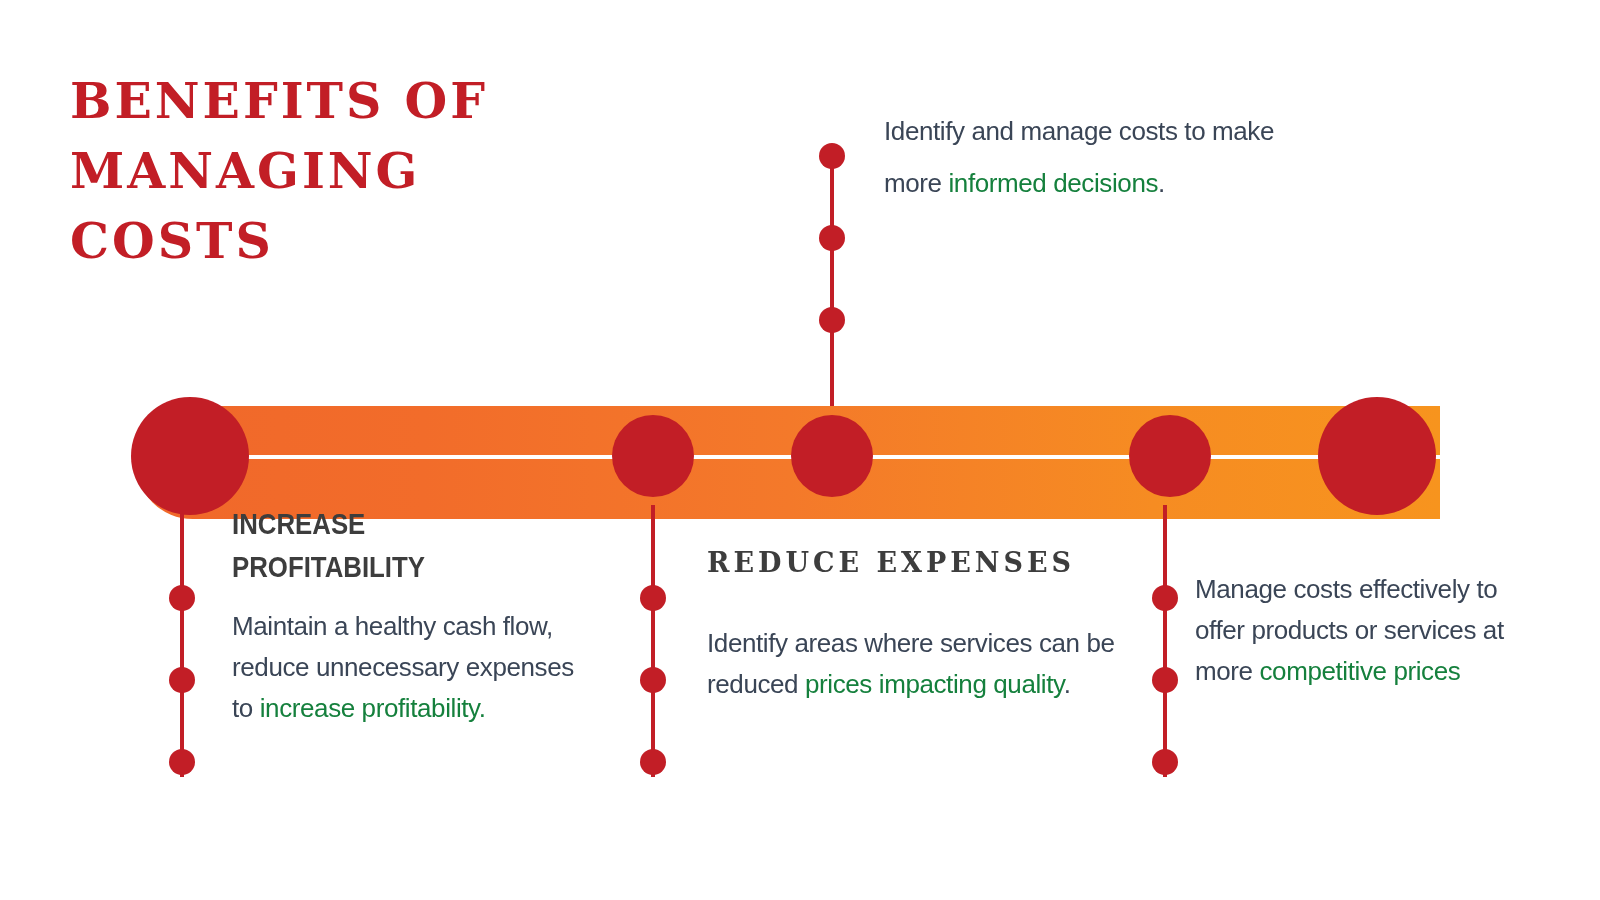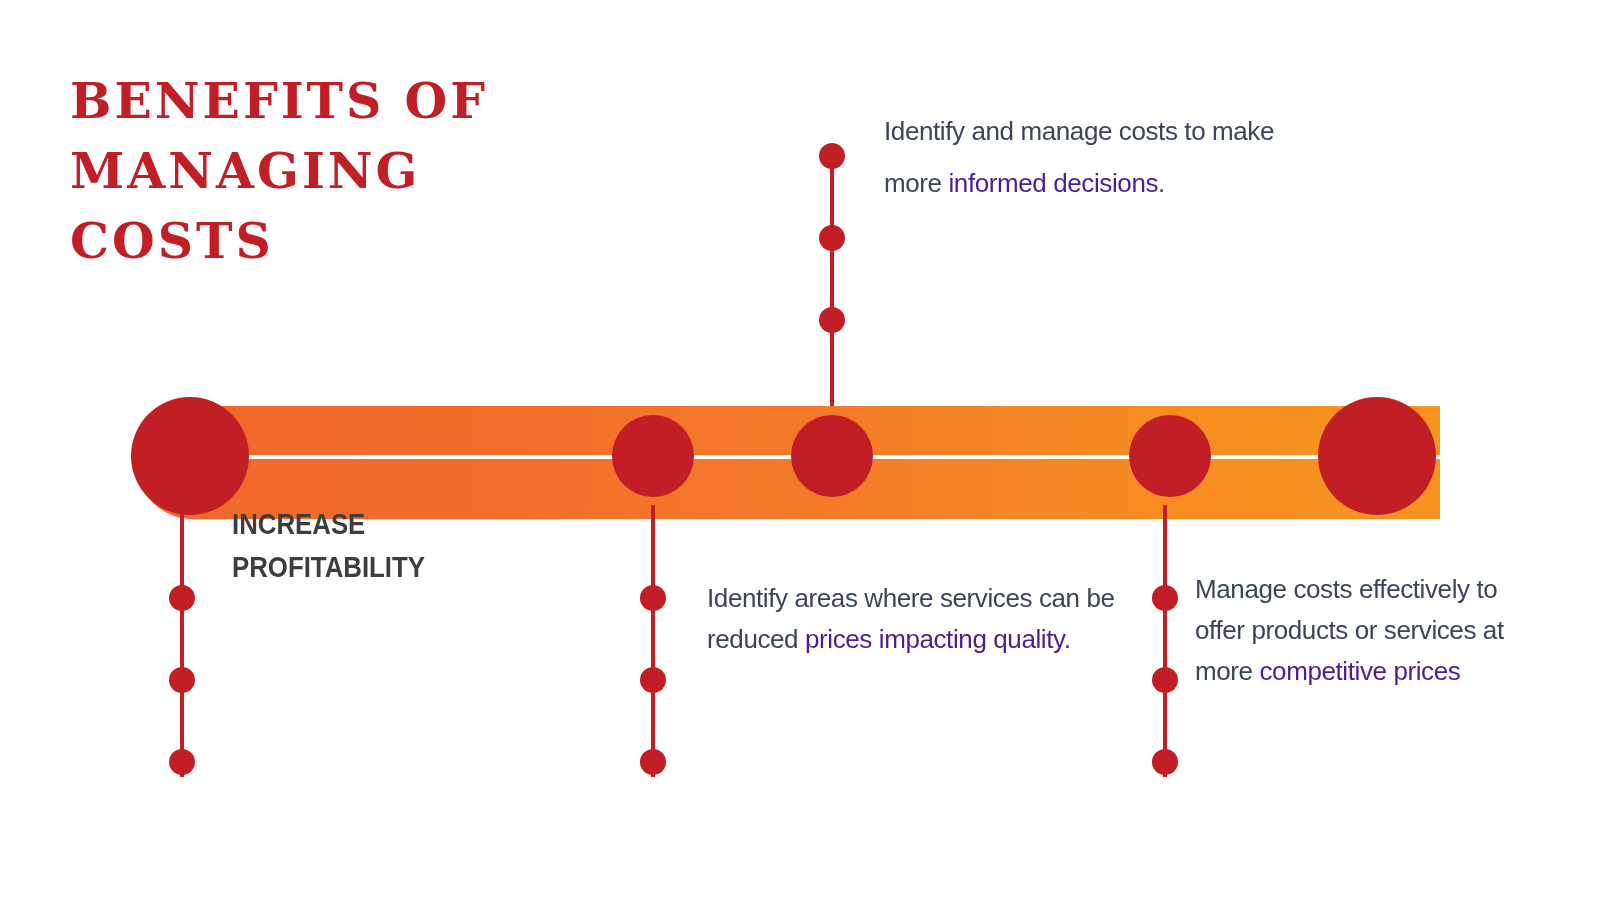--- a/index.html
+++ b/index.html
@@ -111,21 +111,21 @@
     transform-origin: left top;
   }
 
   .body-text {
     color: #3A4556;
     font-family: "Liberation Sans", sans-serif;
     font-size: 26px;
     line-height: 41px;
     letter-spacing: -0.4px;
   }
-  .body-text .hl { color: #4c1d95; }
+  .body-text .hl { color: #15803d; }
 
   .body-text.loose { line-height: 52px; }
 </style>
 </head>
 <body>
 
 <div class="main-title">BENEFITS OF
 MANAGING
 COSTS</div>
 
@@ -168,21 +168,23 @@
 <div class="chain" style="left:1165px; top:505px; height:272px;">
   <div class="stem"></div>
   <div class="dot" style="top:93px;"></div>
   <div class="dot" style="top:175px;"></div>
   <div class="dot" style="top:257px;"></div>
 </div>
 
 <div class="block" style="left:232px; top:502px; width:360px;">
   <div class="heading condensed">INCREASE
 PROFITABILITY</div>
+  <div class="body-text" style="margin-top:18px;"><span>Maintain a healthy cash flow, reduce unnecessary expenses to </span><span class="hl">increase profitability.</span></div>
 </div>
 
 <div class="block" style="left:707px; top:540px; width:420px;">
+  <div class="heading">REDUCE EXPENSES</div>
   <div class="body-text" style="margin-top:38px;"><span>Identify areas where services can be reduced </span><span class="hl">prices impacting quality</span><span>.</span></div>
 </div>
 
 <div class="block" style="left:1195px; top:540px; width:345px;">
   <div class="body-text" style="margin-top:29px;"><span>Manage costs effectively to offer products or services at more </span><span class="hl">competitive prices</span></div>
 </div>
 
 </body></html>

